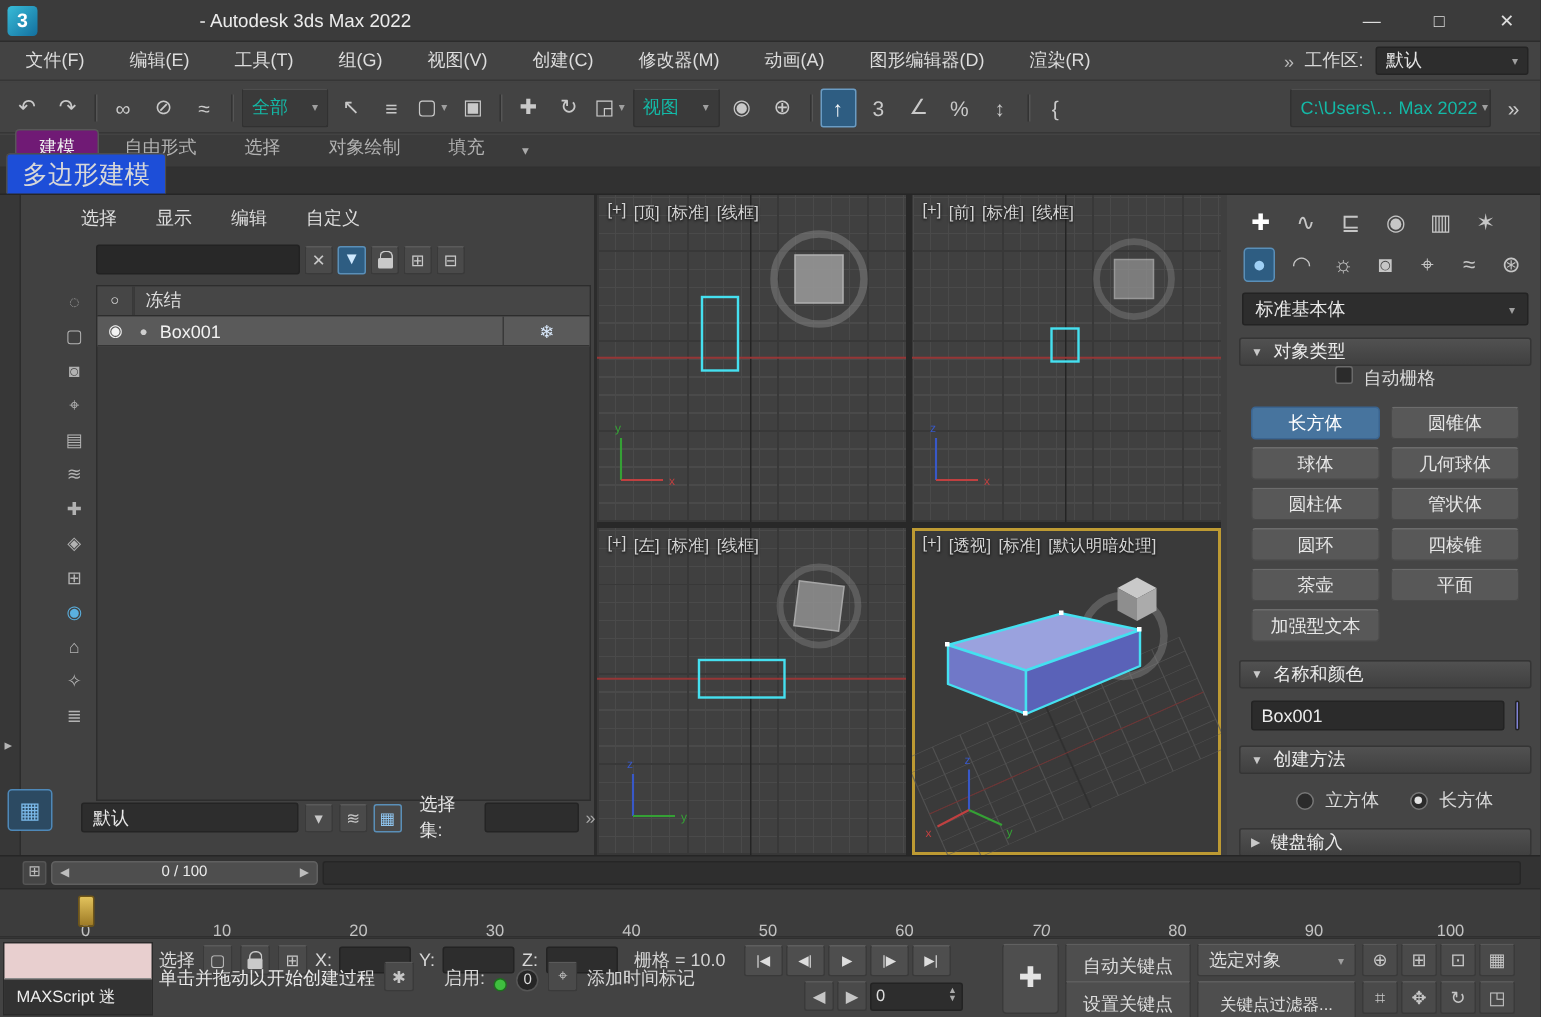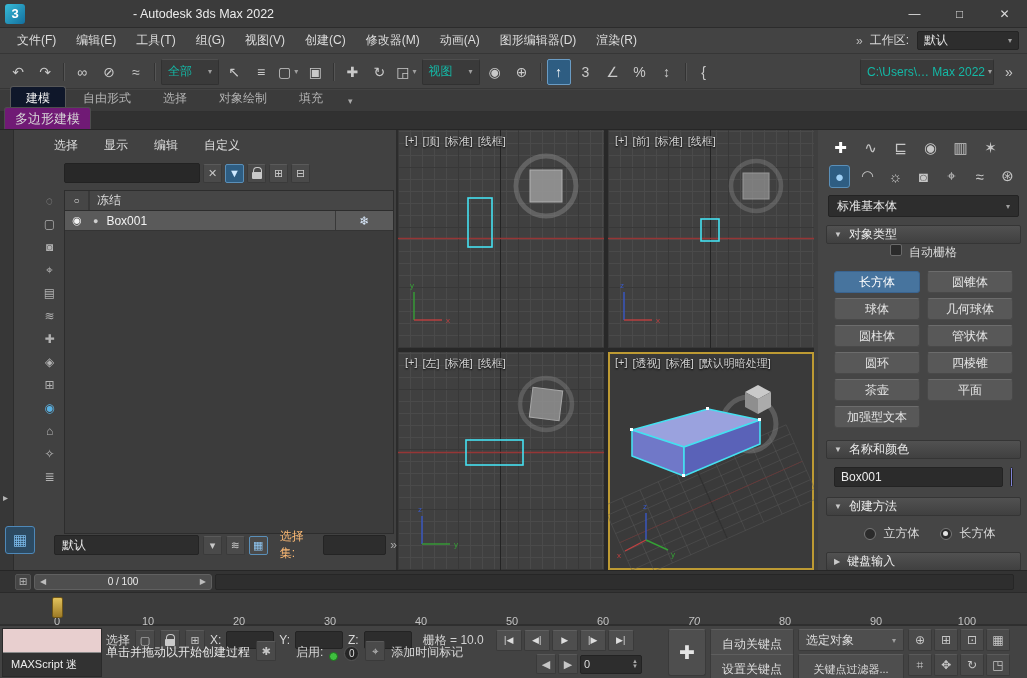--- a/index.html
+++ b/index.html
@@ -8,21 +8,21 @@
 
 
 .titlebar{position:absolute;top:0;left:0;right:0;height:28px;background:#3b3b3b;border-bottom:1px solid #2c2c2c;display:flex;align-items:center}
 .logo{width:20px;height:20px;margin-left:5px;border-radius:3px;background:linear-gradient(135deg,#38bcd8,#136f9e);color:#fff;font-weight:bold;display:flex;align-items:center;justify-content:center;font-size:13px}
 .title{margin-left:108px;font-size:12.5px;color:#ececec}
 .winbtns{margin-left:auto;display:flex;height:100%}
 .winbtn{width:45px;height:100%;display:flex;align-items:center;justify-content:center;color:#ddd;font-size:12px}
 
 
 .menubar{position:absolute;top:28px;left:0;right:0;height:26px;background:#434343;border-bottom:1px solid #363636;display:flex;align-items:center;padding-left:8px}
-.mb-items{display:flex;align-items:center;gap:2px}
+.mb-items{display:flex;align-items:center;gap:12px}
 .menu-item{padding:3px 9px;color:#ddd;white-space:nowrap}
 .mb-right{margin-left:auto;display:flex;align-items:center;gap:8px;padding-right:8px}
 .mb-more{color:#bbb;letter-spacing:-1px}
 .ws-dd{width:102px;height:19px;background:#2d2d2d;border:1px solid #242424;border-radius:2px;display:flex;align-items:center;justify-content:space-between;padding:0 6px;color:#e5e5e5}
 .dd{font-size:8px;color:#9f9f9f}
 
 
 .toolbar{position:absolute;top:55px;left:0;right:0;height:34px;background:#434343;border-bottom:1px solid #363636;display:flex;align-items:center;padding:0 6px;gap:3px}
 .tbi{height:26px;min-width:24px;display:inline-flex;align-items:center;justify-content:center;gap:3px;color:#c9c9c9;font-size:14px;border-radius:2px;padding:0 2px;white-space:nowrap}
 .tbi .lbl{font-size:12px;color:#14b8a6}
@@ -30,24 +30,24 @@
 .tbi.sep{min-width:7px;width:7px;padding:0}
 .tbi.sep::before{content:"";width:1px;height:18px;background:#333;box-shadow:1px 0 0 #555}
 .tbi.drop{background:#3a3a3a;border:1px solid #313131;border-top-color:#4e4e4e;padding:0 6px;justify-content:space-between}
 .tbi.active{background:#2e5d82;border:1px solid #6a9cc4;color:#fff}
 .tbi.right{margin-left:auto}
 
 
 .ribbon{position:absolute;top:90px;left:0;right:0;height:22px;background:#3b3b3b;border-bottom:1px solid #303030;display:flex;align-items:flex-end;padding-left:10px;gap:2px}
 .ribtabs{display:flex;gap:2px;align-items:flex-end}
 .ribtab{padding:3px 15px 4px;color:#b2b2b2}
-.ribtab.active{background:#0f172a;color:#eee;border:1px solid #575757;border-bottom:none;border-radius:3px 3px 0 0}
+.ribtab.active{background:#701a75;color:#eee;border:1px solid #575757;border-bottom:none;border-radius:3px 3px 0 0}
 .rib-dd{color:#aaa;font-size:9px;padding:0 8px 5px}
 .subribbon{position:absolute;top:112px;left:0;right:0;height:18px;background:#313131;border-bottom:1px solid #262626;display:flex;align-items:flex-end;padding-left:4px}
-.subtab{background:#701a75;border:1px solid #4d4d4d;border-bottom:none;color:#d8d8d8;font-size:13px;padding:2px 10px 1px;border-radius:3px 3px 0 0}
+.subtab{background:#1d4ed8;border:1px solid #4d4d4d;border-bottom:none;color:#d8d8d8;font-size:17px;padding:2px 10px 1px;border-radius:3px 3px 0 0}
 
 
 .main{position:absolute;top:130px;left:0;width:1027px;height:440px;background:#3f3f3f}
 .leftstrip{position:absolute;left:0;top:0;width:14px;height:100%;background:#373737;border-right:1px solid #2c2c2c}
 .expand-btn{position:absolute;left:3px;top:362px;color:#b5b5b5;font-size:10px}
 .grid-btn{position:absolute;left:5px;top:396px;width:30px;height:28px;background:#2c4a62;border:1px solid #4e88b8;border-radius:3px;color:#7ab8e8;display:flex;align-items:center;justify-content:center;font-size:15px;z-index:6}
 
 
 .explorer{position:absolute;left:14px;top:0;width:384px;height:100%;background:#414141;border-right:2px solid #2c2c2c}
 .exmenus{position:absolute;left:40px;top:7px;display:flex;gap:26px;color:#ddd}
@@ -65,21 +65,21 @@
 .exhead .c1{width:24px;align-self:stretch;display:flex;align-items:center;justify-content:center;border-right:1px solid #393939;font-size:10px}
 .c2{flex:1;display:flex;align-items:center;gap:4px;padding-left:4px}
 .sorticon{font-size:8px;color:#bbb;margin-left:auto;margin-right:5px}
 .c3{width:58px;align-self:stretch;display:flex;align-items:center;padding-left:7px;border-left:1px solid #393939}
 .exrow{display:flex;height:20px;background:#5a5a5a;color:#f2f2f2;align-items:center;border-bottom:1px solid #343434}
 .exrow .c1{width:24px;display:flex;align-items:center;justify-content:center;font-size:11px}
 .exrow .dot{font-size:9px;color:#cfcfcf;margin-right:4px}
 .frz{justify-content:center;padding-left:0;color:#dcecff;font-size:12px}
 .exfooter{position:absolute;left:40px;bottom:8px;display:flex;gap:4px;align-items:center}
 .layer-dd{width:146px;height:20px;background:#2d2d2d;border:1px solid #242424;border-radius:2px;display:flex;align-items:center;padding:0 7px;color:#e8e8e8}
-.ssl{margin-left:8px;color:#fdba74}
+.ssl{margin-left:8px;color:#e5e5e5}
 .ssfield{width:64px;height:20px;background:#2d2d2d;border:1px solid #242424;border-radius:2px}
 .more{color:#a8a8a8;letter-spacing:-1px}
 
 
 .vpgrid{position:absolute;left:398px;top:0;width:416px;height:440px;background:#282828;display:grid;grid-template-columns:206px 206px;grid-template-rows:218px 218px;gap:4px}
 .vp{position:relative;background-color:#404040;overflow:hidden;
 background-image:
  repeating-linear-gradient(0deg,#383838 0 1px,transparent 1px 60px),
  repeating-linear-gradient(90deg,#383838 0 1px,transparent 1px 60px),
  repeating-linear-gradient(0deg,#4a4a4a 0 1px,transparent 1px 12px),

